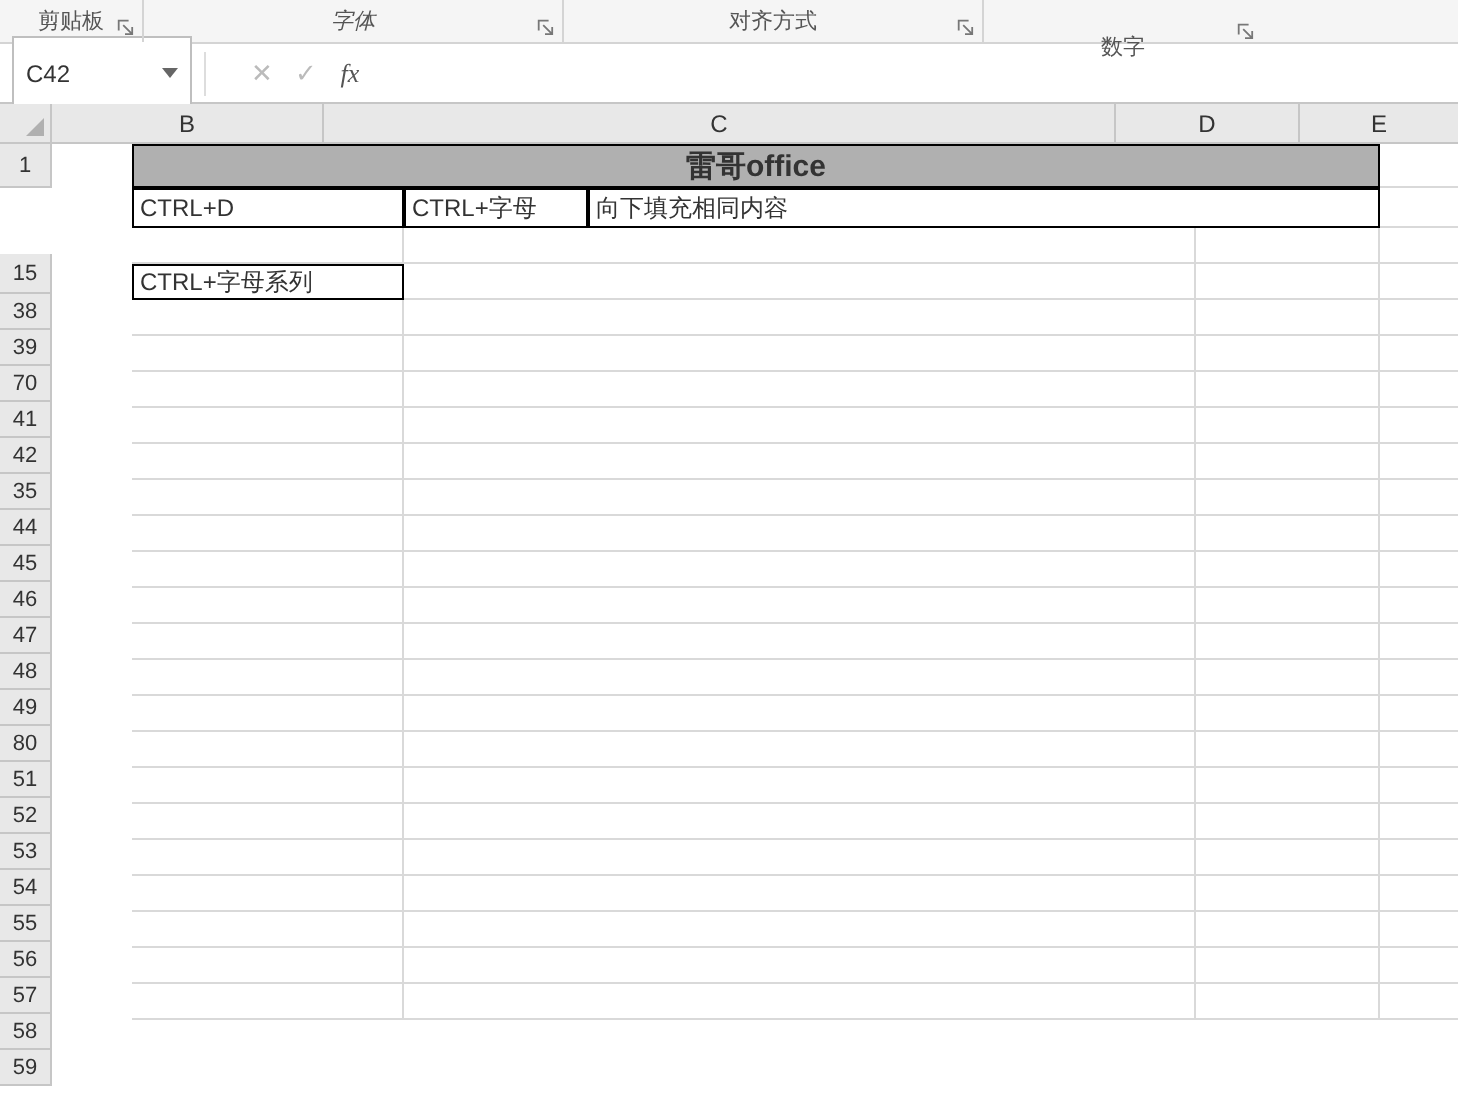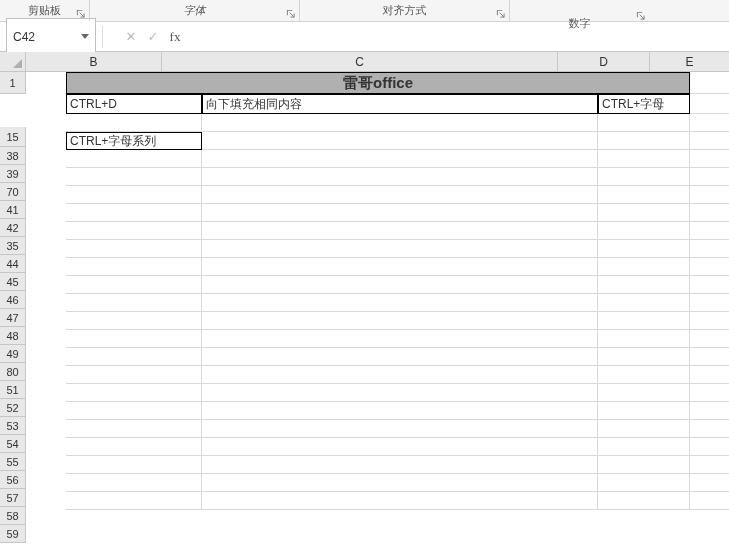--- a/index.html
+++ b/index.html
@@ -32,21 +32,21 @@
   right: 3px;
   bottom: 2px;
   width: 12px;
   height: 12px;
   display: flex;
   align-items: center;
   justify-content: center;
   cursor: pointer;
 }
 .ribbon-group .launcher svg { width: 9px; height: 9px; }
-.g-clip { width: 90px; }
+.g-clip { width: 72px; }
 .g-font { width: 210px; font-style: italic; }
 .g-align { width: 210px; }
 .g-num { width: 140px; margin-top: 23px; }
 
 .namebox-row {
   height: 30px;
   display: flex;
   align-items: center;
   border-bottom: 1px solid #c6c6c6;
   background: #fff;
@@ -79,21 +79,21 @@
   width: 22px;
   height: 22px;
   display: flex;
   align-items: center;
   justify-content: center;
   color: #999;
   cursor: pointer;
   font-size: 13px;
 }
 .fx-btn.disabled { color: #bbb; }
-.fx-label { font-family: Georgia, serif; color: #555; }
+.fx-label { font-style: italic; font-family: Georgia, serif; color: #555; }
 .formula-input {
   flex: 1;
   height: 22px;
   border: none;
   outline: none;
   font-size: 12px;
   padding: 0 6px;
 }
 
 .grid-wrap {
@@ -288,22 +288,22 @@
         <div class="col-h w-d">D</div>
         <div class="col-h w-e">E</div>
       </div>
     <div class="cells" id="cells">
         <div class="row" style="height: 22px;">
           <div class="cell merged-title" style="width: 624px;">雷哥office</div>
           <div class="cell w-e"></div>
         </div>
         <div class="row" style="height: 20px;">
           <div class="cell w-b bordered-strong">CTRL+D</div>
+          <div class="cell w-d bordered-strong">CTRL+字母</div>
           <div class="cell w-c bordered-strong">向下填充相同内容</div>
-          <div class="cell w-d bordered-strong">CTRL+字母</div>
           <div class="cell w-e"></div>
         </div>
         <div class="row">
           <div class="cell w-b"></div>
           <div class="cell w-c"></div>
           <div class="cell w-d"></div>
           <div class="cell w-e"></div>
         </div>
         <div class="row">
           <div class="cell w-b bordered-strong">CTRL+字母系列</div>

